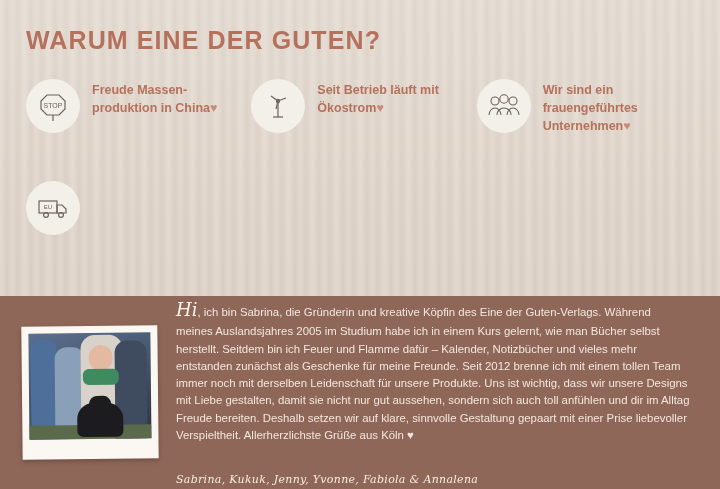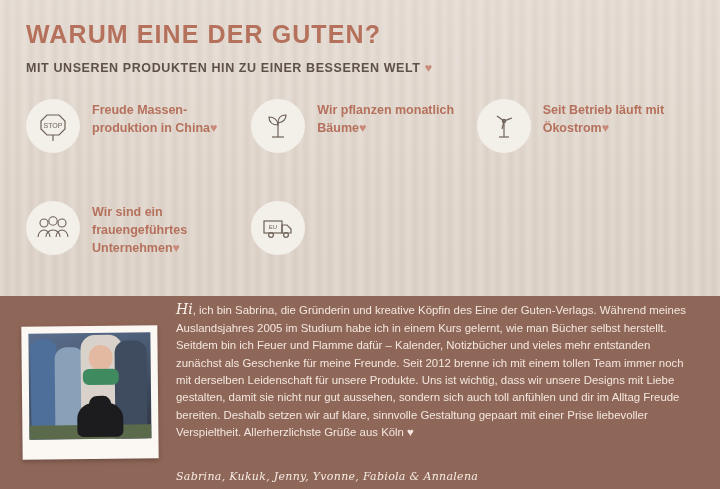--- a/index.html
+++ b/index.html
@@ -20,21 +20,21 @@
         rgba(255,255,255,0.06) 3px,
         rgba(160,140,125,0.07) 7px,
         rgba(255,255,255,0.10) 12px,
         rgba(150,128,112,0.05) 18px,
         rgba(255,255,255,0.14) 24px),
       linear-gradient(180deg, #e4dbd2 0%, #ded3c9 45%, #d9cec4 100%);
   }
   .top {
     position: relative;
     height: 296px;
-    padding: 20px 26px 0 26px;
+    padding: 26px 26px 0 26px;
   }
   .headline {
     font-size: 25px;
     font-weight: bold;
     letter-spacing: 1.1px;
     color: #b5715c;
     text-transform: uppercase;
   }
   .subline {
     margin-top: 12px;
@@ -119,67 +119,55 @@
 
   .note {
     flex: 1 1 auto;
     color: #f3e7df;
     font-size: 11.4px;
     line-height: 1.52;
     padding-right: 8px;
   }
   .note .hi {
     font-family: "DejaVu Serif", serif;
-    font-size: 14px;
+    font-size: 18px;
     font-style: italic;
     color: #fdf3ec;
   }
   .signature {
     margin-top: 28px;
     font-family: "DejaVu Serif", serif;
     font-style: italic;
     font-size: 11px;
     color: #f7ece4;
     letter-spacing: 0.3px;
   }
 </style>
 </head>
 <body>
 
 <div class="page">
 
   <div class="top">
     <div class="headline">WARUM EINE DER GUTEN?</div>
-    <div class="subline"><span>MIT UNSEREN PRODUKTEN HIN ZU EINER BESSEREN WELT</span> <span class="heart">♥</span></div>
 
     <div class="grid">
 
       <div class="feature">
         <div class="badge">
           <svg width="34" height="34" viewBox="0 0 34 34" fill="none" stroke="#6e6259" stroke-width="1.2">
             <polygon points="11,6 23,6 29,12 29,20 23,26 11,26 5,20 5,12" fill="none"></polygon>
             <text x="17" y="19" font-size="7" font-family="Liberation Sans" fill="#6e6259" stroke="none" text-anchor="middle">STOP</text>
             <line x1="17" y1="26" x2="17" y2="32"></line>
           </svg>
         </div>
         <div class="feature-text"><span>Freude Massen-produktion in China</span><span class="heart">♥</span></div>
       </div>
 
 
-      <div class="feature">
-        <div class="badge">
-          <svg width="34" height="34" viewBox="0 0 34 34" fill="none" stroke="#6e6259" stroke-width="1.2">
-            <path d="M17 28V14"></path>
-            <path d="M17 16c-6 0-9-3-9-8 5 0 9 3 9 8z"></path>
-            <path d="M17 14c5-1 8-4 8-8-5 0-8 3-8 8z"></path>
-            <path d="M11 28h12"></path>
-          </svg>
-        </div>
-        <div class="feature-text"><span>Wir pflanzen monatlich Bäume</span><span class="heart">♥</span></div>
-      </div>
 
       <div class="feature">
         <div class="badge">
           <svg width="34" height="34" viewBox="0 0 34 34" fill="none" stroke="#6e6259" stroke-width="1.2">
             <path d="M17 12V28"></path>
             <path d="M17 12l-7-5"></path>
             <path d="M17 12l8-3"></path>
             <path d="M17 12l-2 8"></path>
             <circle cx="17" cy="12" r="1.6"></circle>
             <path d="M12 28h10"></path>

